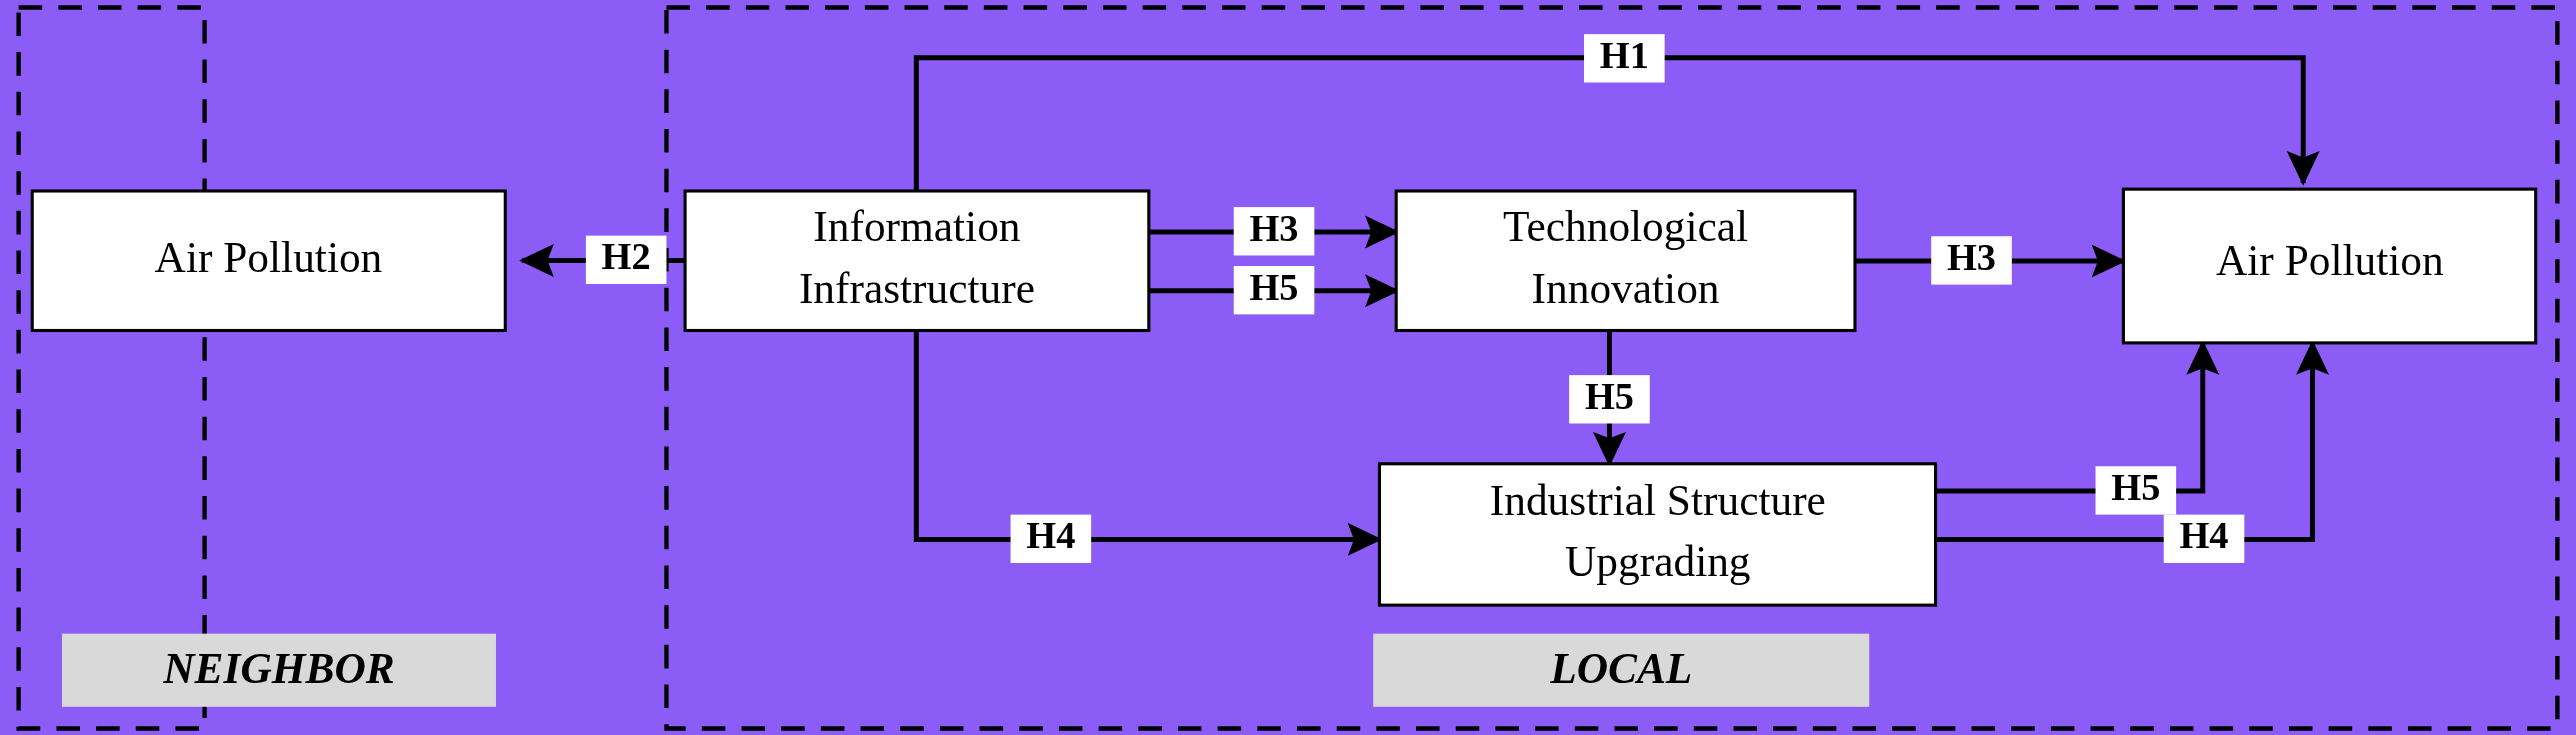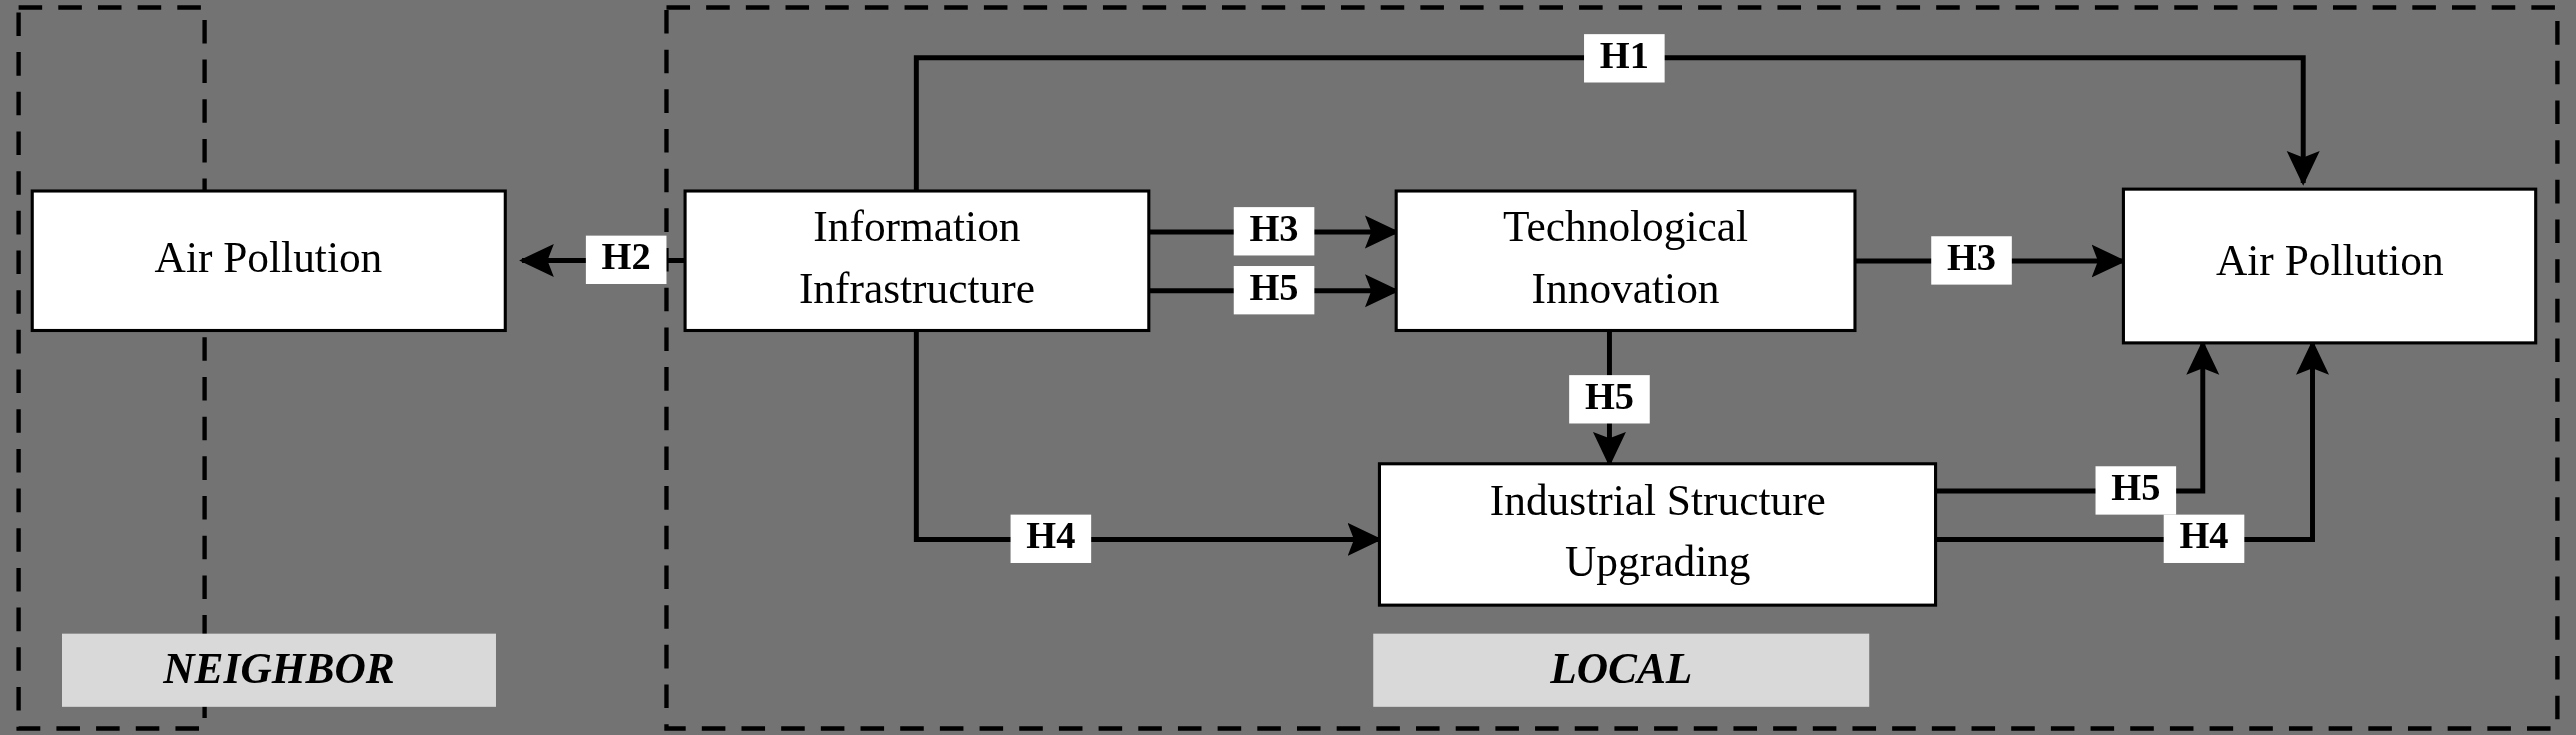--- a/index.html
+++ b/index.html
@@ -4,21 +4,21 @@
 <style>
   html, body {
     margin: 0;
     padding: 0;
     background: #ffffff;
   }
   #stage {
     position: relative;
     width: 2576px;
     height: 736px;
-    background: #737373;
+    background: #8b5cf6;
     font-family: "Liberation Serif", "DejaVu Serif", serif;
     overflow: hidden;
   }
   svg.diagram {
     position: absolute;
     left: 0;
     top: 0;
     width: 2576px;
     height: 736px;
   }

